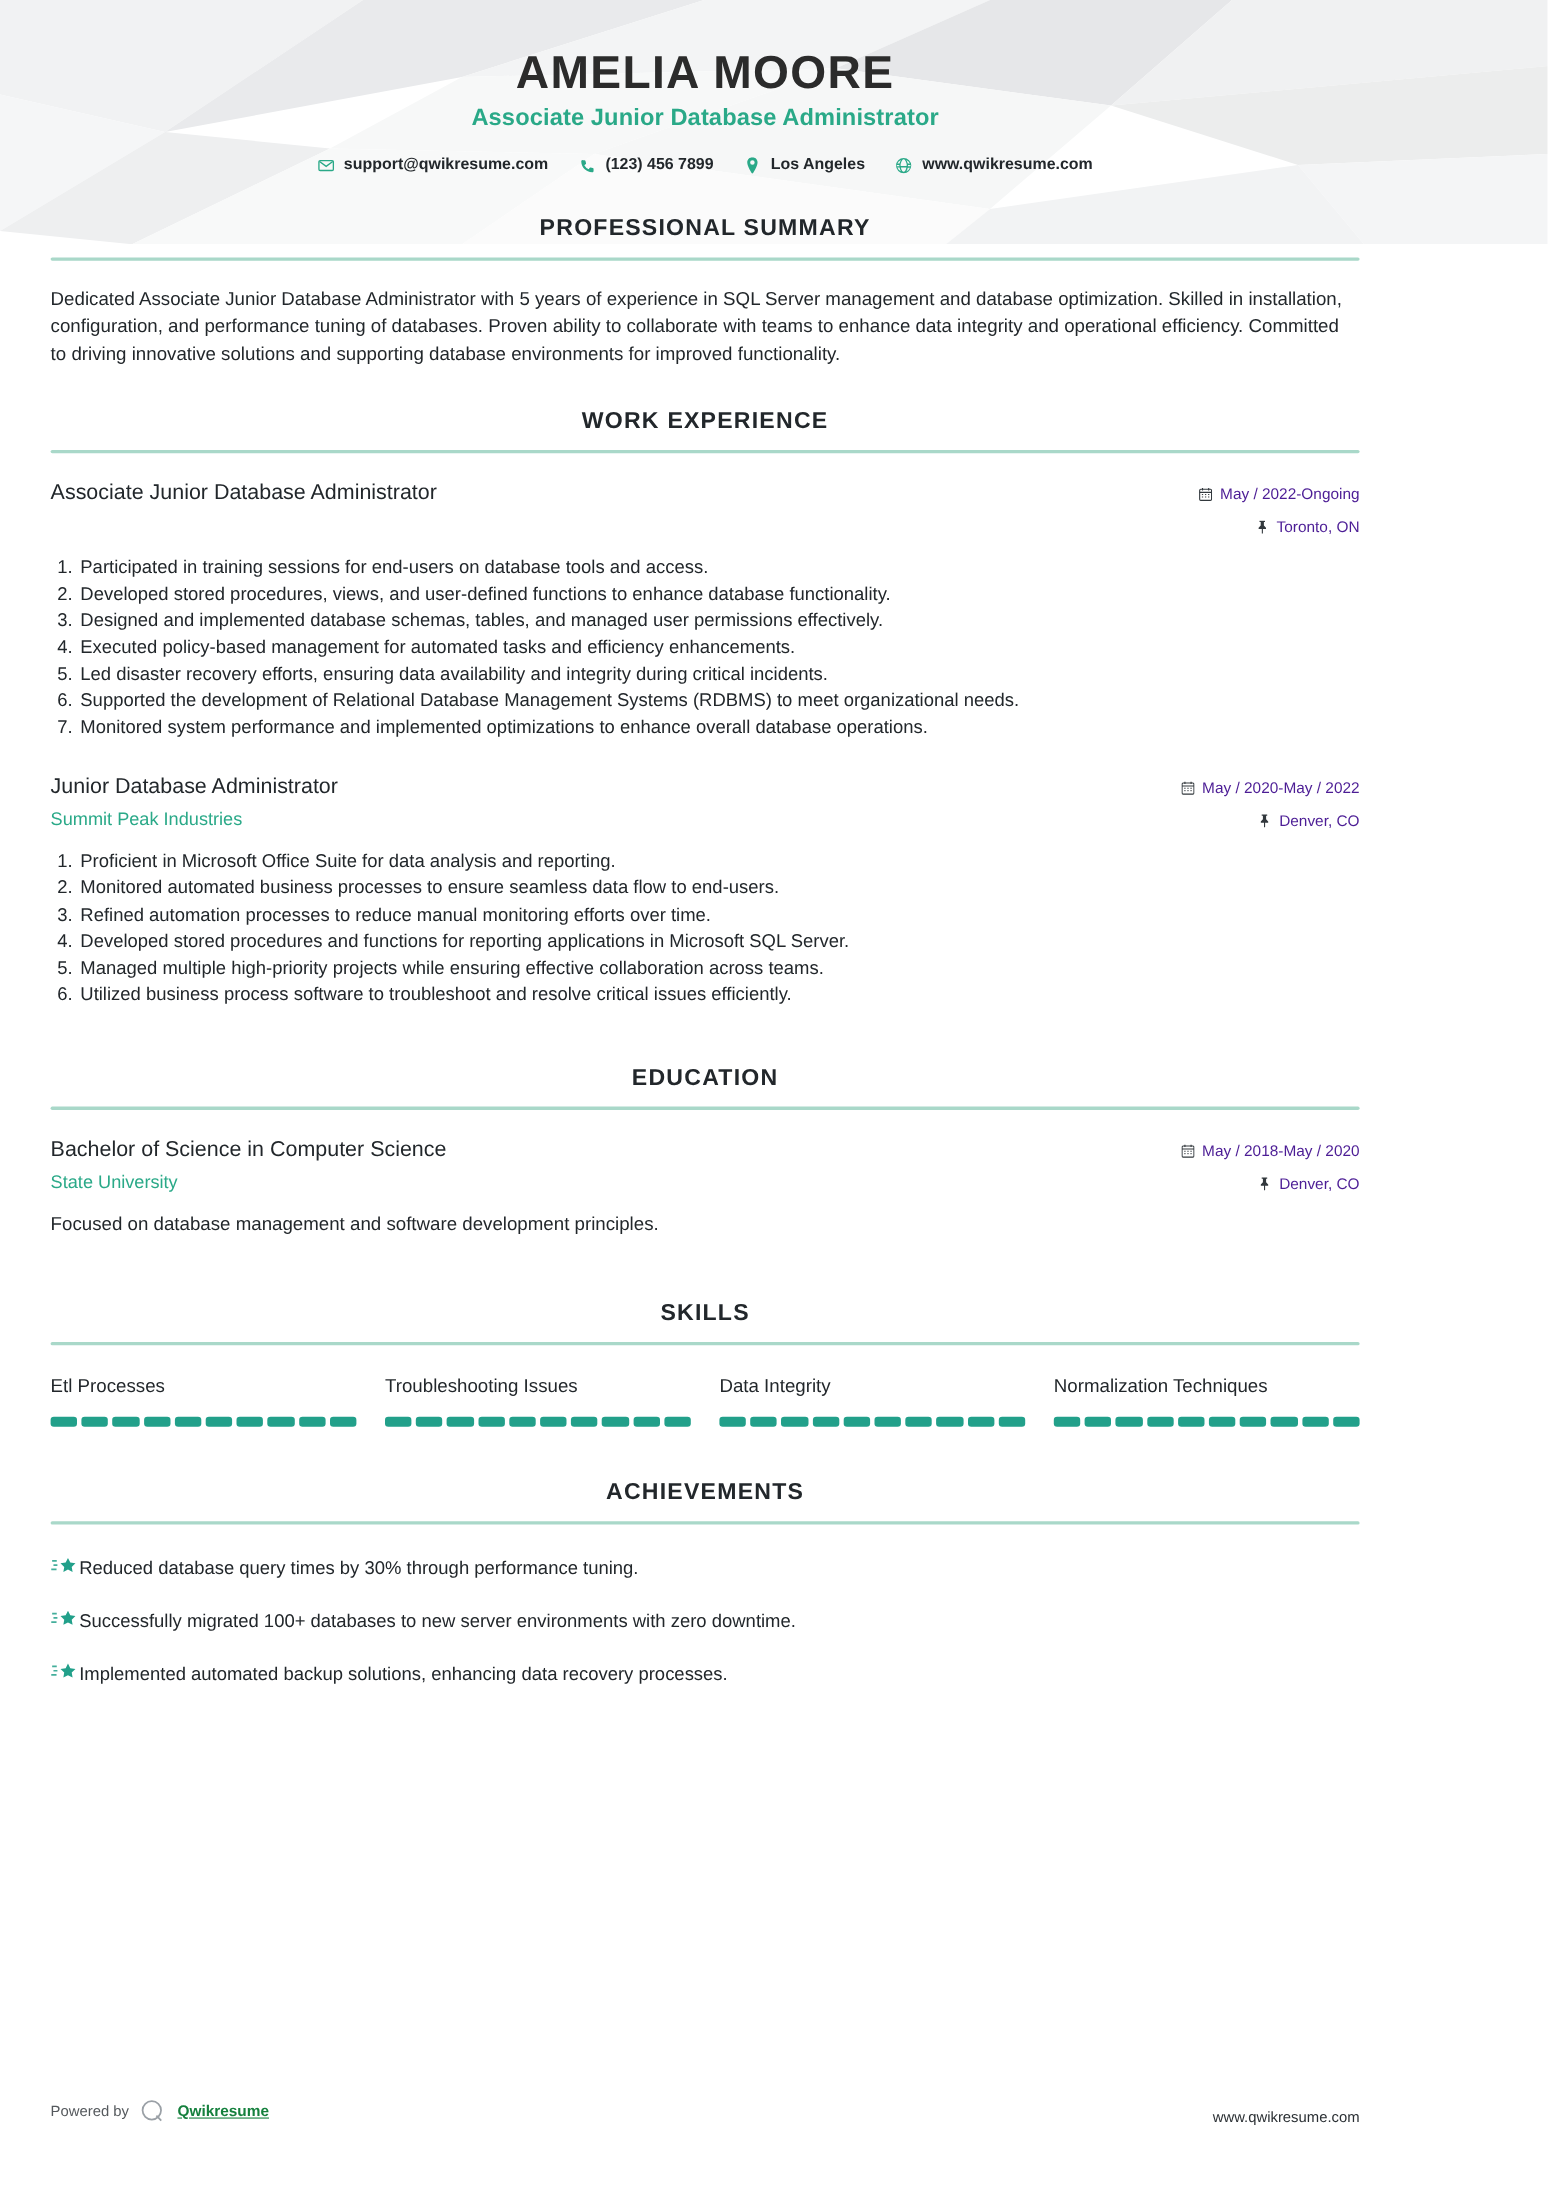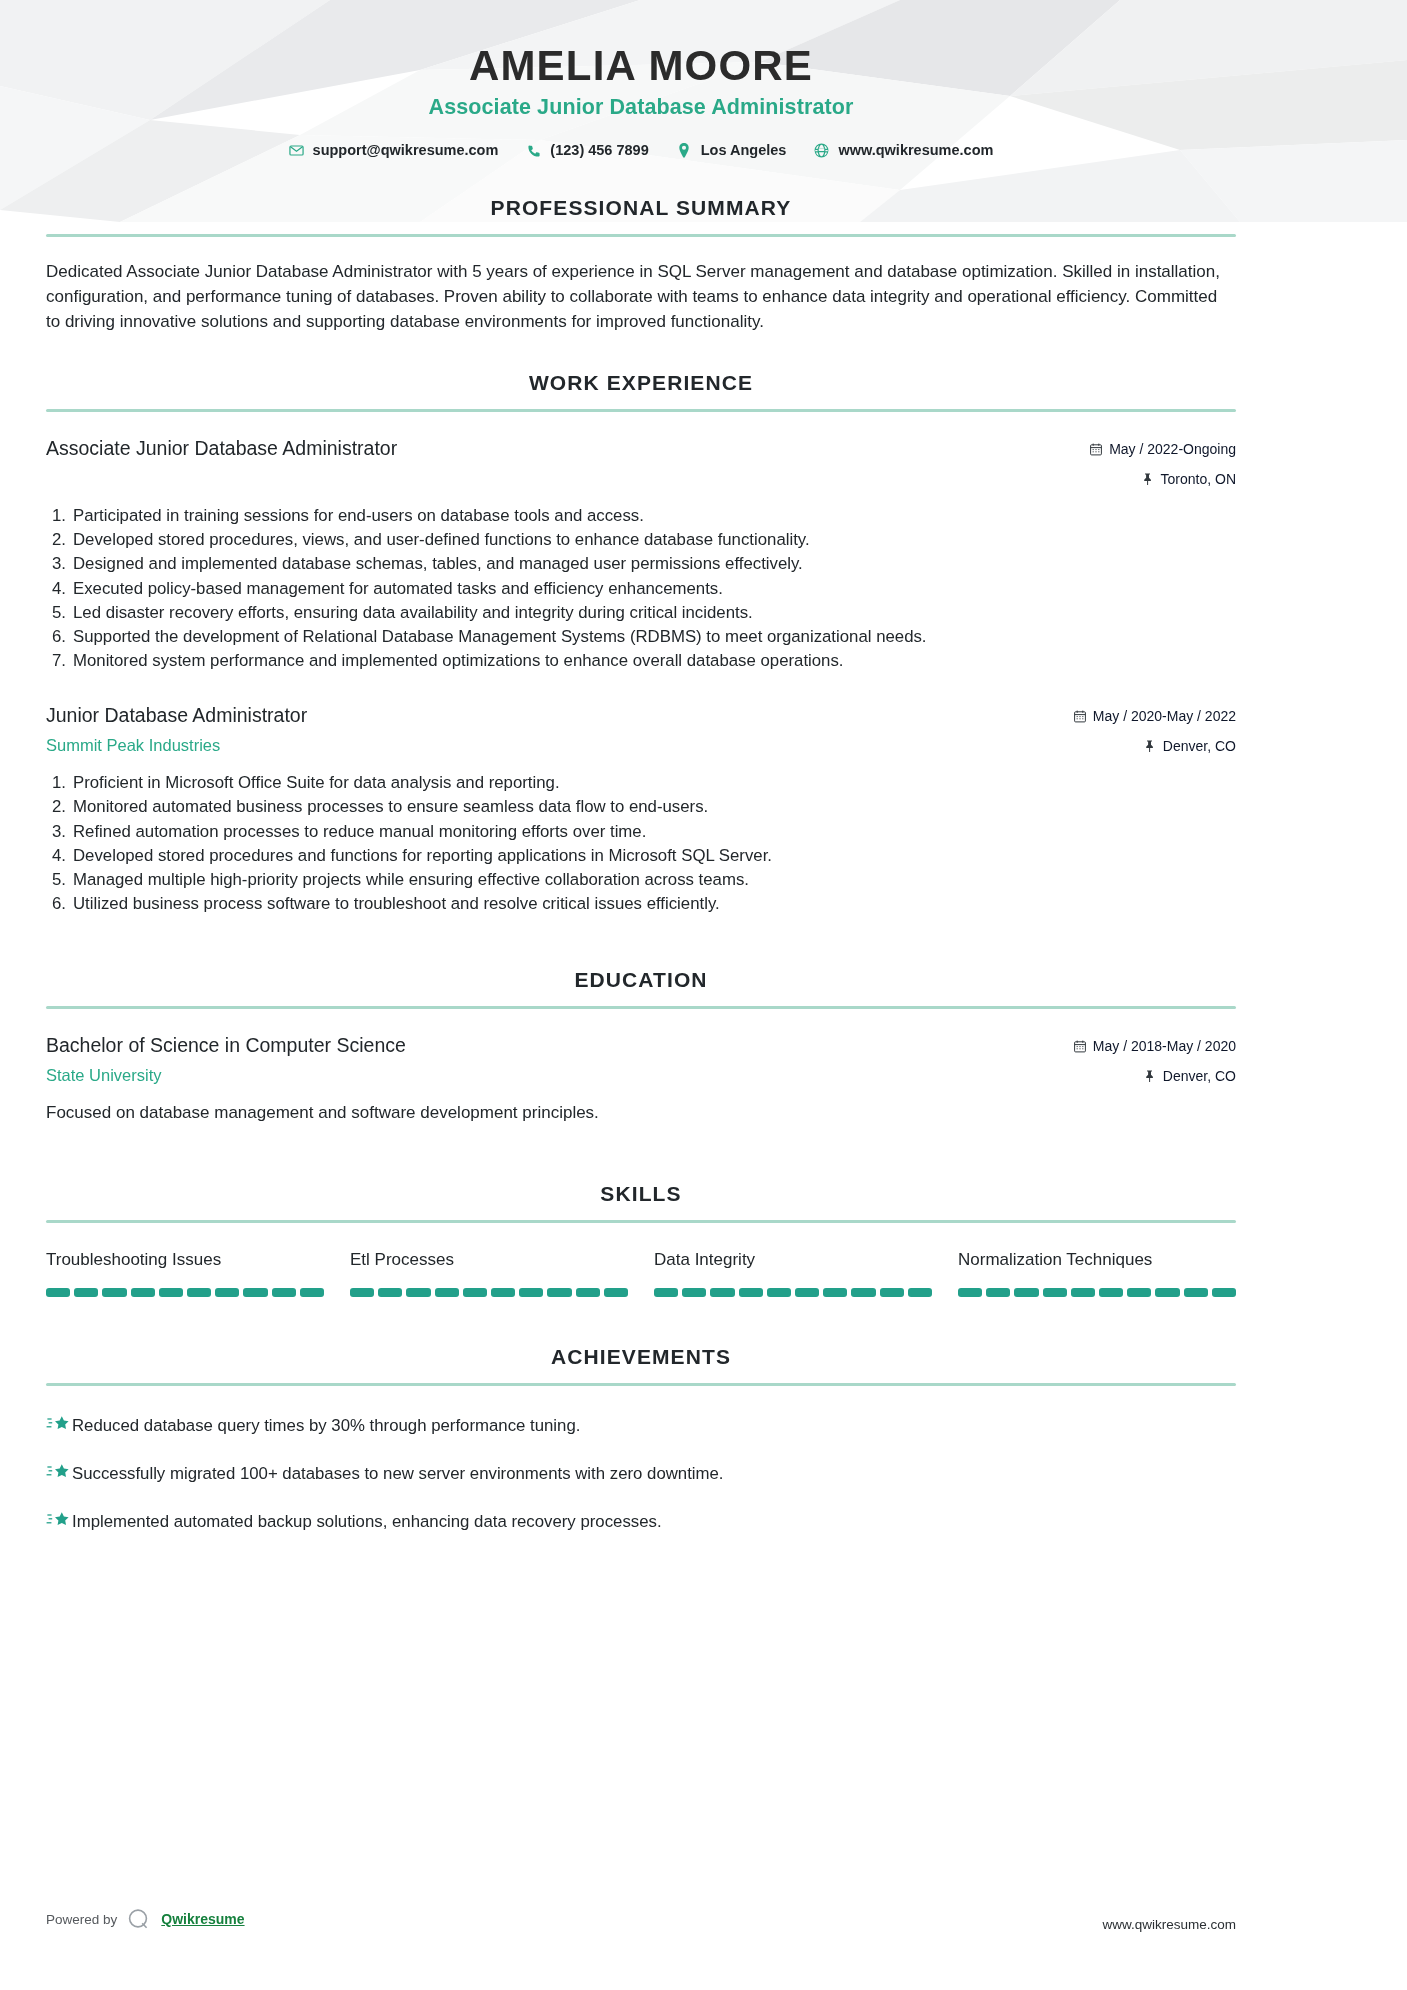--- a/index.html
+++ b/index.html
@@ -130,21 +130,21 @@
     color: #2aa988;
     margin-top: 6px;
     line-height: 1.3;
   }
   .meta-line {
     display: flex;
     align-items: center;
     justify-content: flex-end;
     gap: 7px;
     font-size: 14px;
-    color: #0f172a;
+    color: #4c1d95;
     line-height: 1.5;
     white-space: nowrap;
   }
   .meta-line + .meta-line { margin-top: 9px; }
   .meta-line .m-icon {
     display: inline-flex;
     width: 12px; height: 13px;
     align-items: center; justify-content: center;
     color: #32383d;
     flex: none;
@@ -467,36 +467,36 @@
         <p class="body-text" style="margin-top:14px;">Focused on database management and software development principles.</p>
       </div>
     </div>
 
     <div class="section" style="margin-top:56px;">
       <div class="section-title">SKILLS</div>
       <div class="section-rule"></div>
 
       <div class="skills-grid">
         <div>
+          <div class="skill-name">Etl Processes</div>
+          <div class="skill-bar">
+              <span class="skill-seg on"></span>
+              <span class="skill-seg on"></span>
+              <span class="skill-seg on"></span>
+              <span class="skill-seg on"></span>
+              <span class="skill-seg on"></span>
+              <span class="skill-seg on"></span>
+              <span class="skill-seg on"></span>
+              <span class="skill-seg on"></span>
+              <span class="skill-seg on"></span>
+              <span class="skill-seg on"></span>
+            </div>
+        </div>
+        <div>
           <div class="skill-name">Troubleshooting Issues</div>
-          <div class="skill-bar">
-              <span class="skill-seg on"></span>
-              <span class="skill-seg on"></span>
-              <span class="skill-seg on"></span>
-              <span class="skill-seg on"></span>
-              <span class="skill-seg on"></span>
-              <span class="skill-seg on"></span>
-              <span class="skill-seg on"></span>
-              <span class="skill-seg on"></span>
-              <span class="skill-seg on"></span>
-              <span class="skill-seg on"></span>
-            </div>
-        </div>
-        <div>
-          <div class="skill-name">Etl Processes</div>
           <div class="skill-bar">
               <span class="skill-seg on"></span>
               <span class="skill-seg on"></span>
               <span class="skill-seg on"></span>
               <span class="skill-seg on"></span>
               <span class="skill-seg on"></span>
               <span class="skill-seg on"></span>
               <span class="skill-seg on"></span>
               <span class="skill-seg on"></span>
               <span class="skill-seg on"></span>

